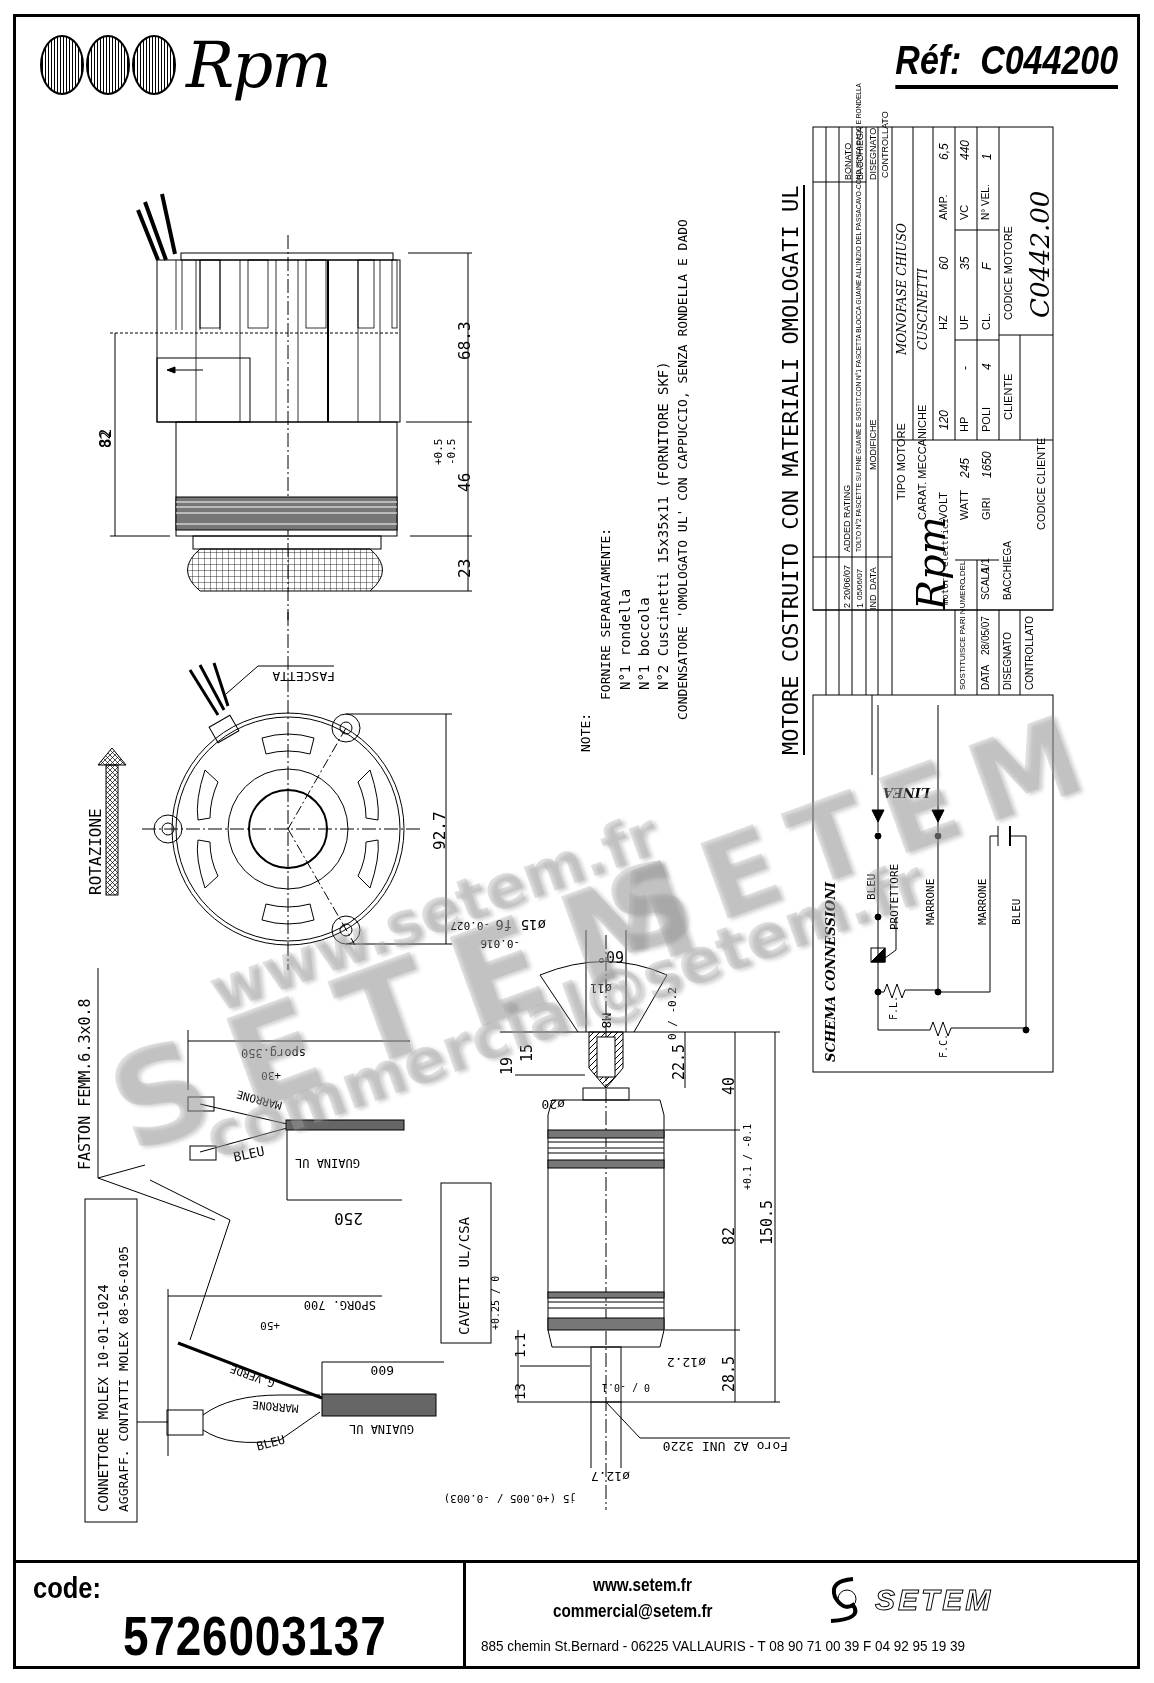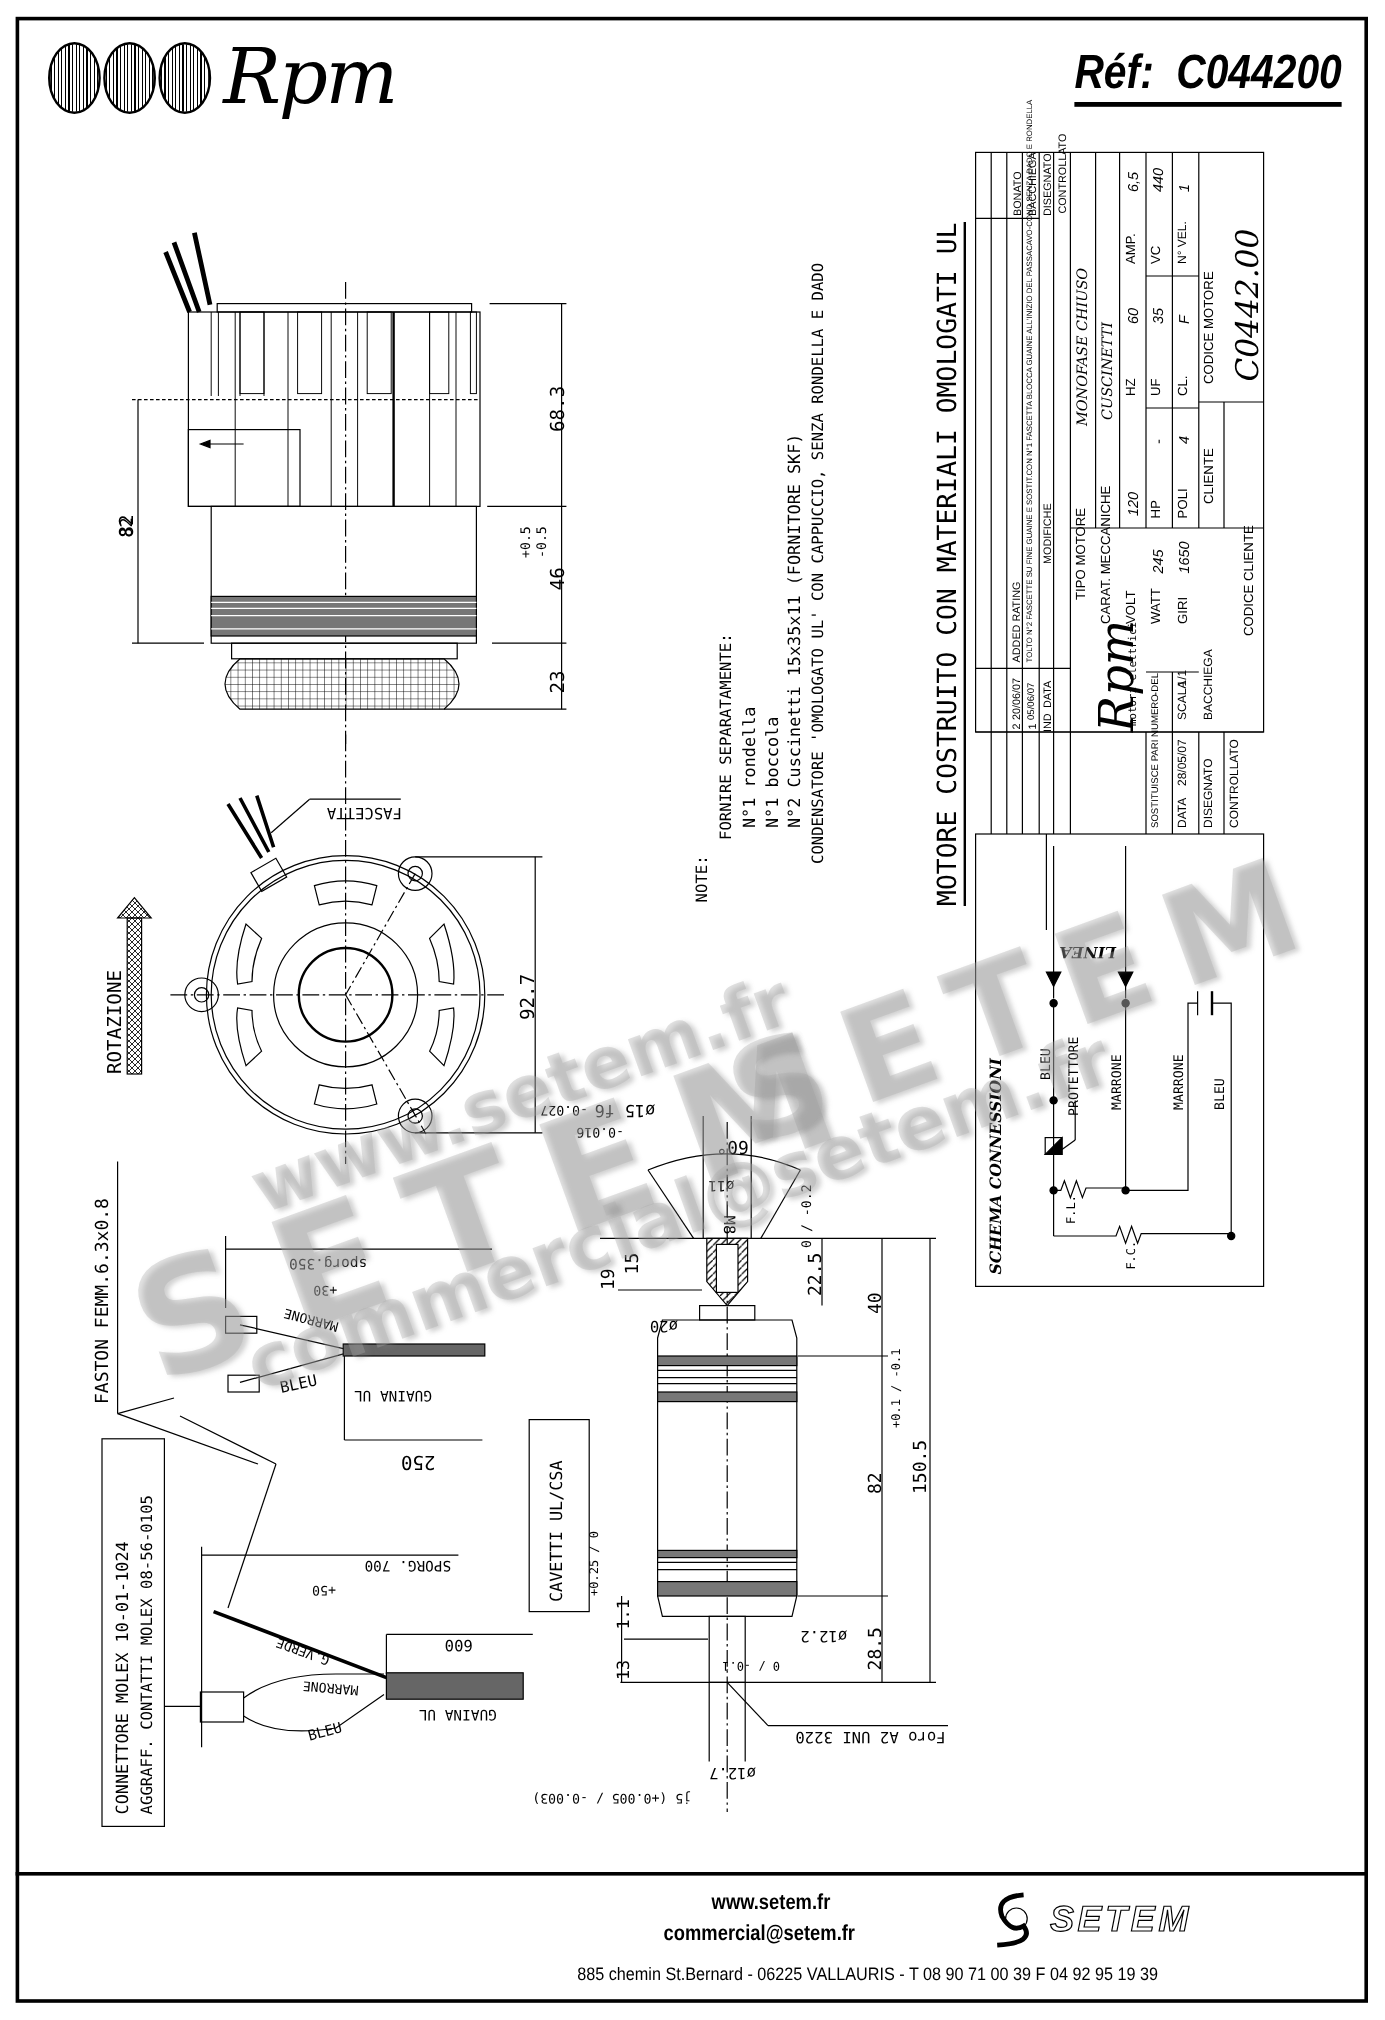--- a/index.html
+++ b/index.html
@@ -398,20 +398,24 @@
 <div class="abs rot mono" style="left:1010px;top:925px;transform:rotate(-90deg);font-size:11px;">BLEU</div>
 <div class="abs rot mono" style="left:888px;top:1020px;transform:rotate(-90deg);font-size:10px;">F.L.</div>
 <div class="abs rot mono" style="left:938px;top:1058px;transform:rotate(-90deg);font-size:10px;">F.C.</div>
 
 <div class="wm" style="left:200px;top:960px;transform:rotate(-20deg);font-size:60px;">www.setem.fr</div>
 <div class="wm" style="left:90px;top:1040px;transform:rotate(-20deg);font-size:130px;letter-spacing:30px;">SETEM</div>
 <div class="wm" style="left:590px;top:860px;transform:rotate(-20deg);font-size:110px;letter-spacing:20px;">SETEM</div>
 <div class="wm" style="left:195px;top:1105px;transform:rotate(-20deg);font-size:62px;">commercial@setem.fr</div>
 
 <div class="footer">
+  <div class="code-box">
+    <span class="code-label">code:</span>
+    <span class="code-val">5726003137</span>
+  </div>
   <div class="contact">
     <span class="www">www.setem.fr</span>
     <span class="mail">commercial@setem.fr</span>
     <span class="addr">885 chemin St.Bernard  -  06225 VALLAURIS  -  T 08 90 71 00 39   F 04 92 95 19 39</span>
     <div class="setem">
       <svg width="46" height="50" style="position:relative">
         <path d="M30 4 Q6 6 12 22 Q20 36 30 30 Q40 44 8 46" fill="none" stroke="#000" stroke-width="4"></path>
         <circle cx="24" cy="24" r="9" fill="none" stroke="#000" stroke-width="1"></circle>
       </svg>
       <span class="setem-word">SETEM</span>

